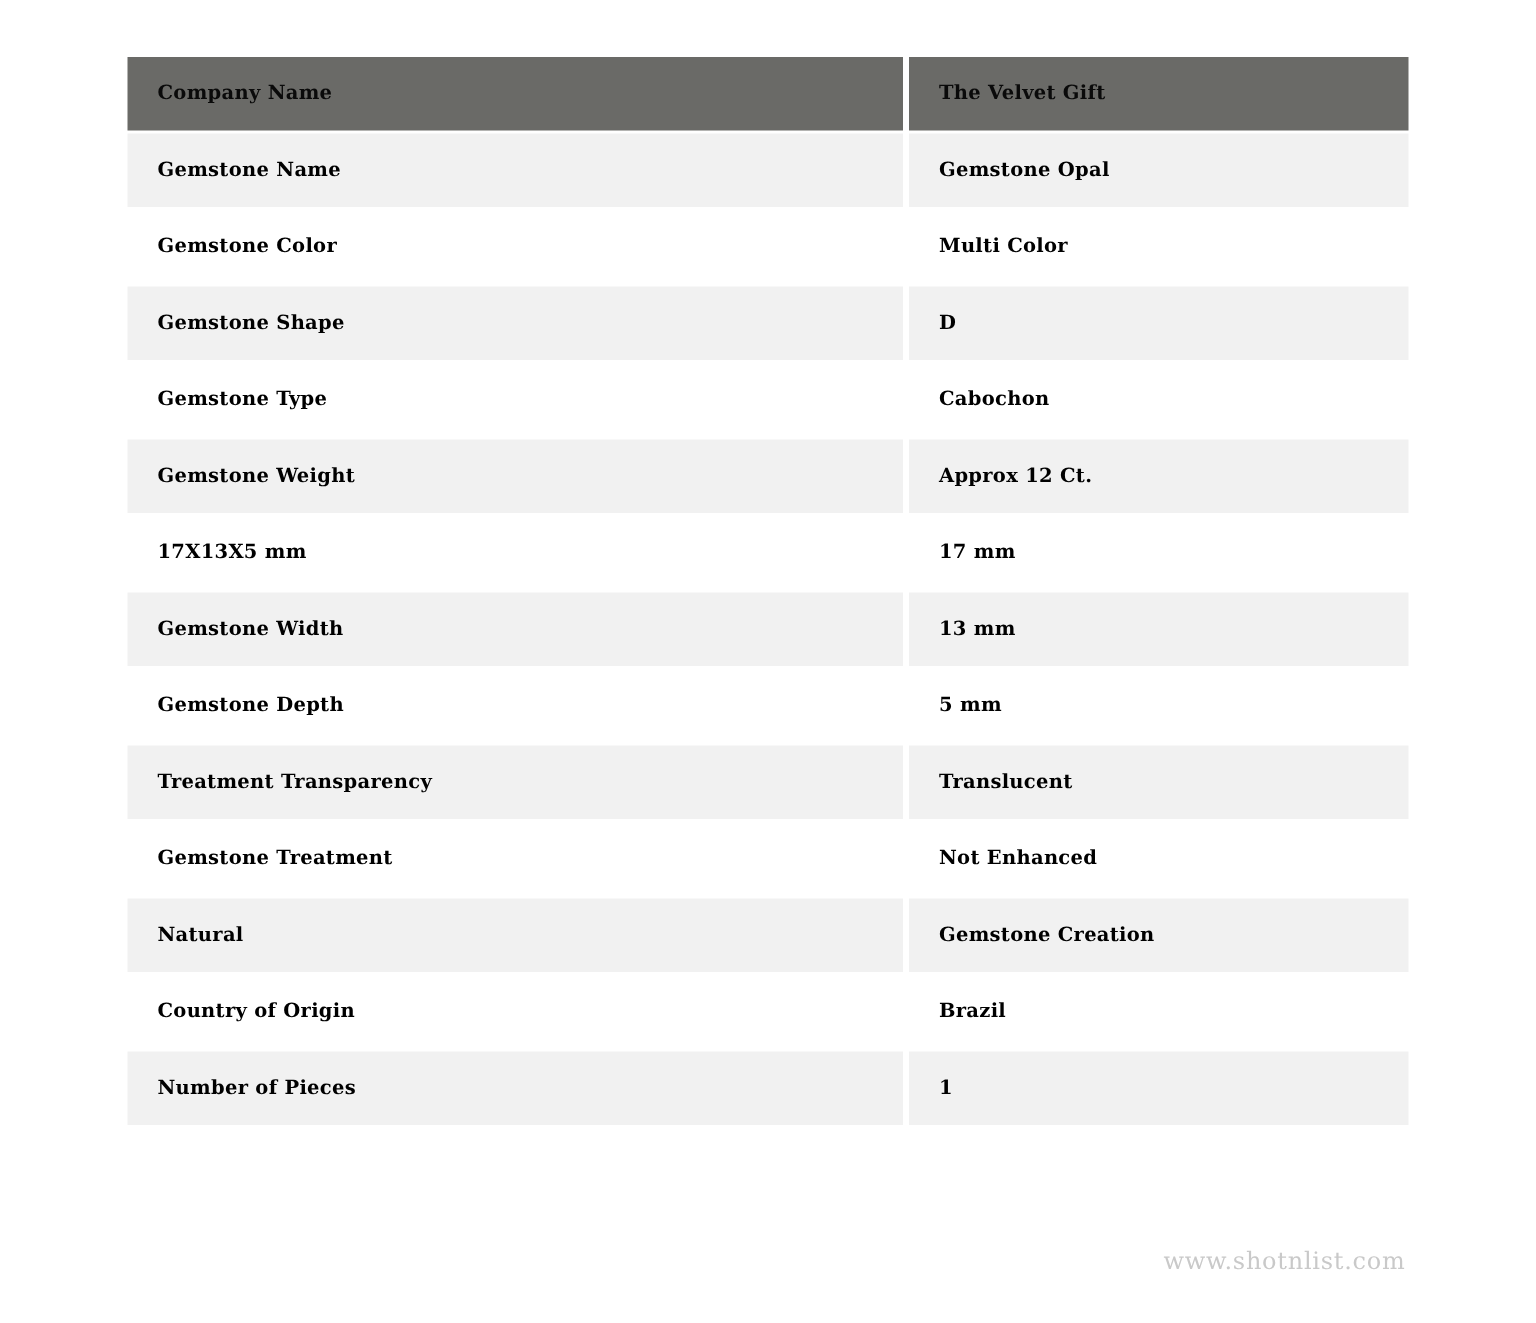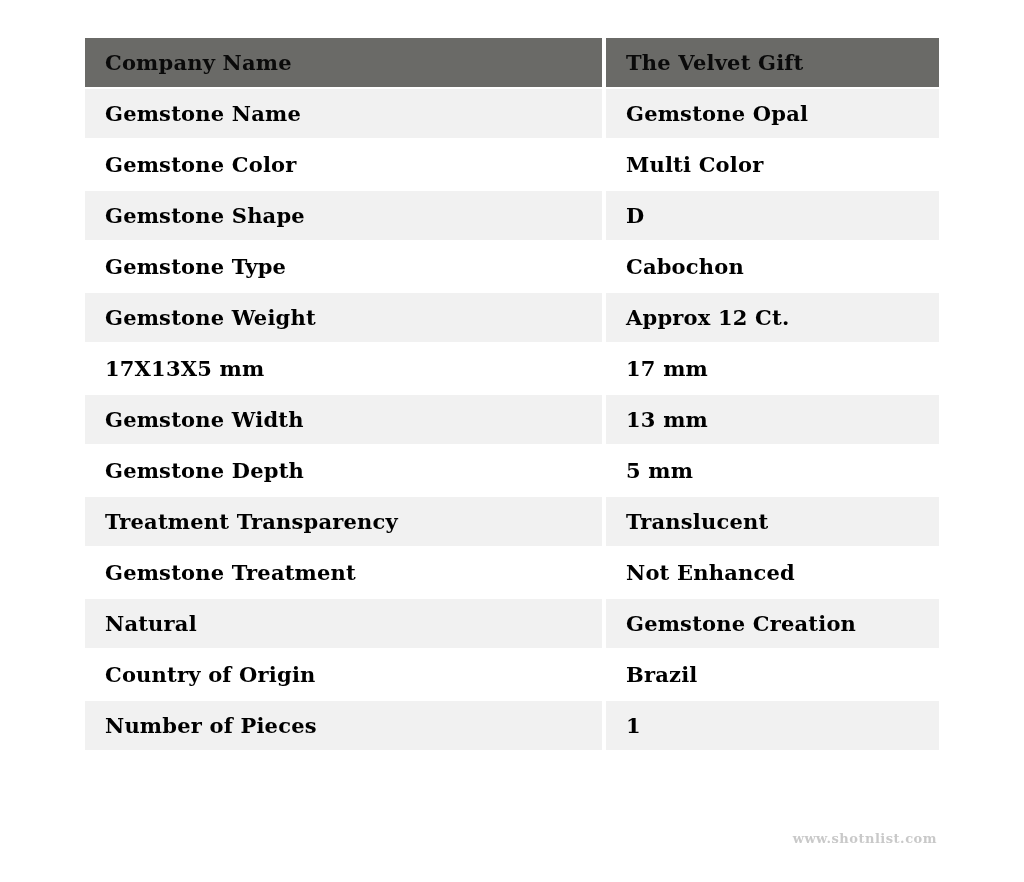--- a/index.html
+++ b/index.html
@@ -21,21 +21,21 @@
     column-gap: 4px;
     row-gap: 2px;
     background: #ffffff;
   }
   .cell {
     height: 49px;
     display: flex;
     align-items: center;
     padding-left: 20px;
     padding-right: 10px;
-    font-size: 21px;
+    font-size: 13px;
     font-weight: bold;
     color: #000000;
     letter-spacing: 0.2px;
     white-space: nowrap;
     overflow: hidden;
   }
   .cell.header {
     background: #6a6a67;
     color: #0a0a0a;
   }
@@ -45,22 +45,22 @@
     background: #f1f1f1;
   }
   .spec-table > .cell:nth-child(4n+1):not(.header),
   .spec-table > .cell:nth-child(4n+2):not(.header) {
     background: #ffffff;
   }
   .watermark {
     position: absolute;
     top: 831px;
     right: 87px;
-    font-size: 13px;
-    font-weight: bold;
+    font-size: 16px;
+    font-weight: normal;
     color: #c9c9c9;
     letter-spacing: 0.5px;
   }
 </style>
 </head>
 <body>
 
 <div class="spec-table">
   <div class="cell header">Company Name</div>
   <div class="cell header">The Velvet Gift</div>

